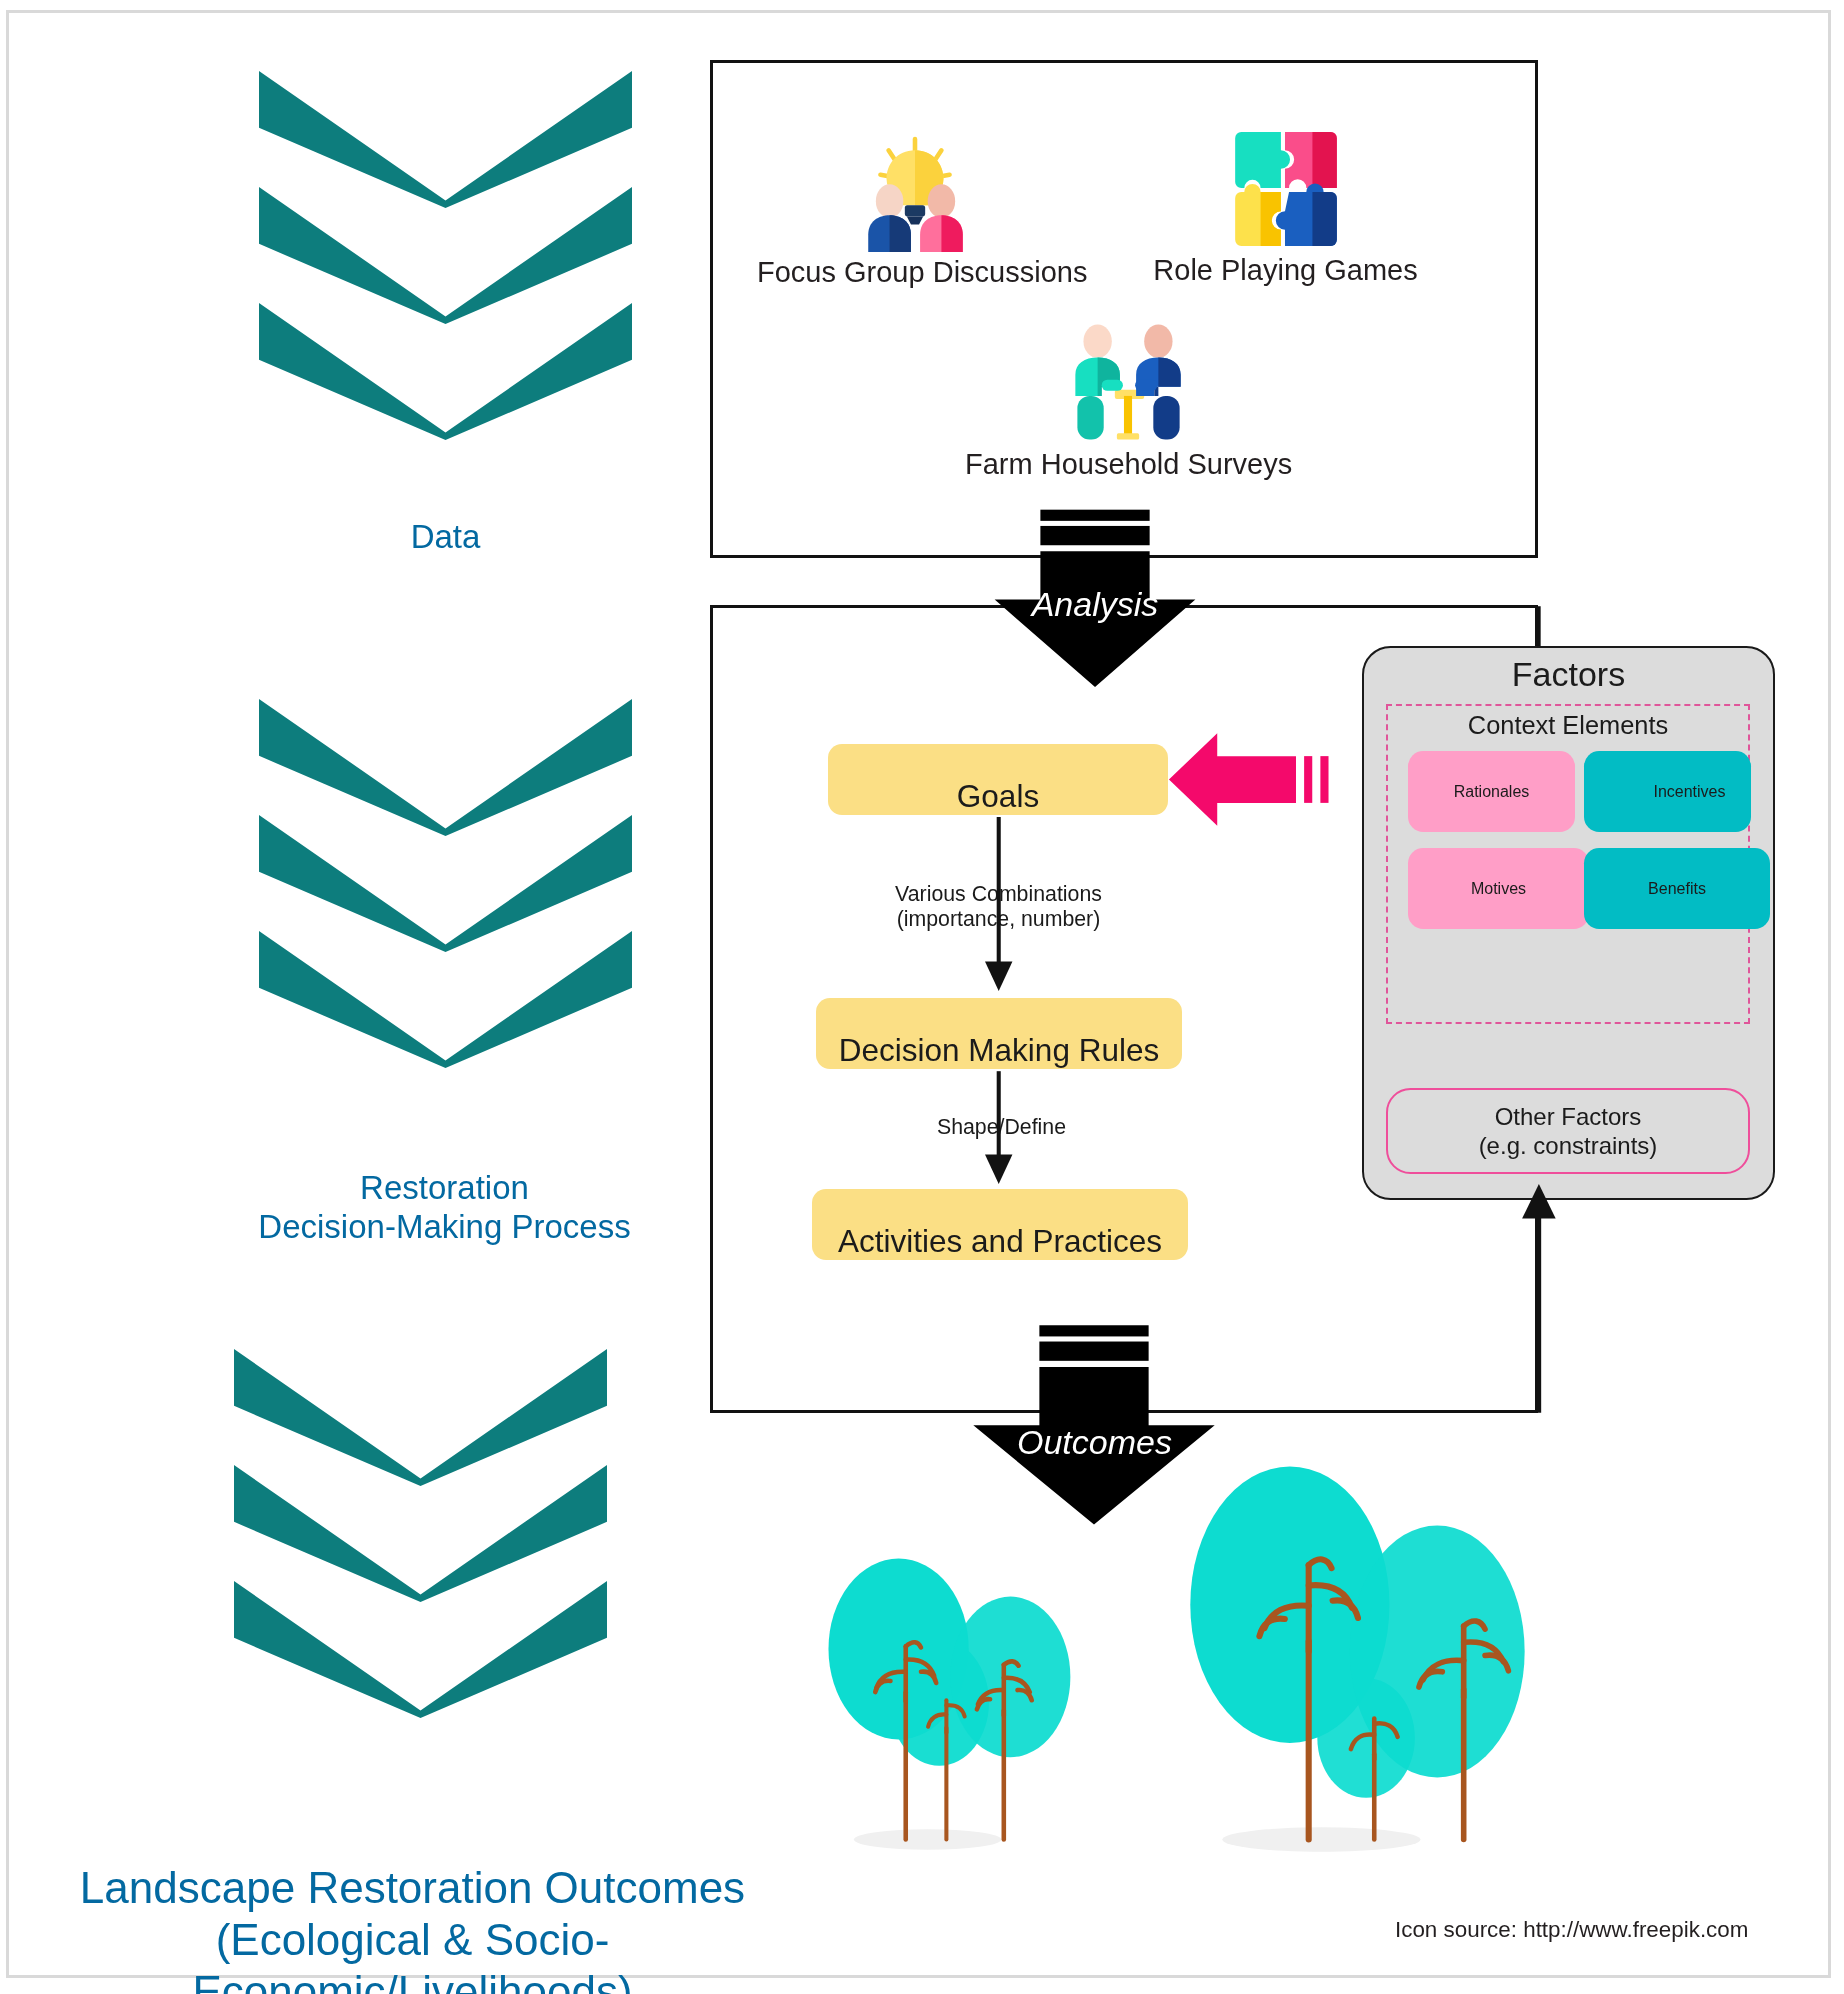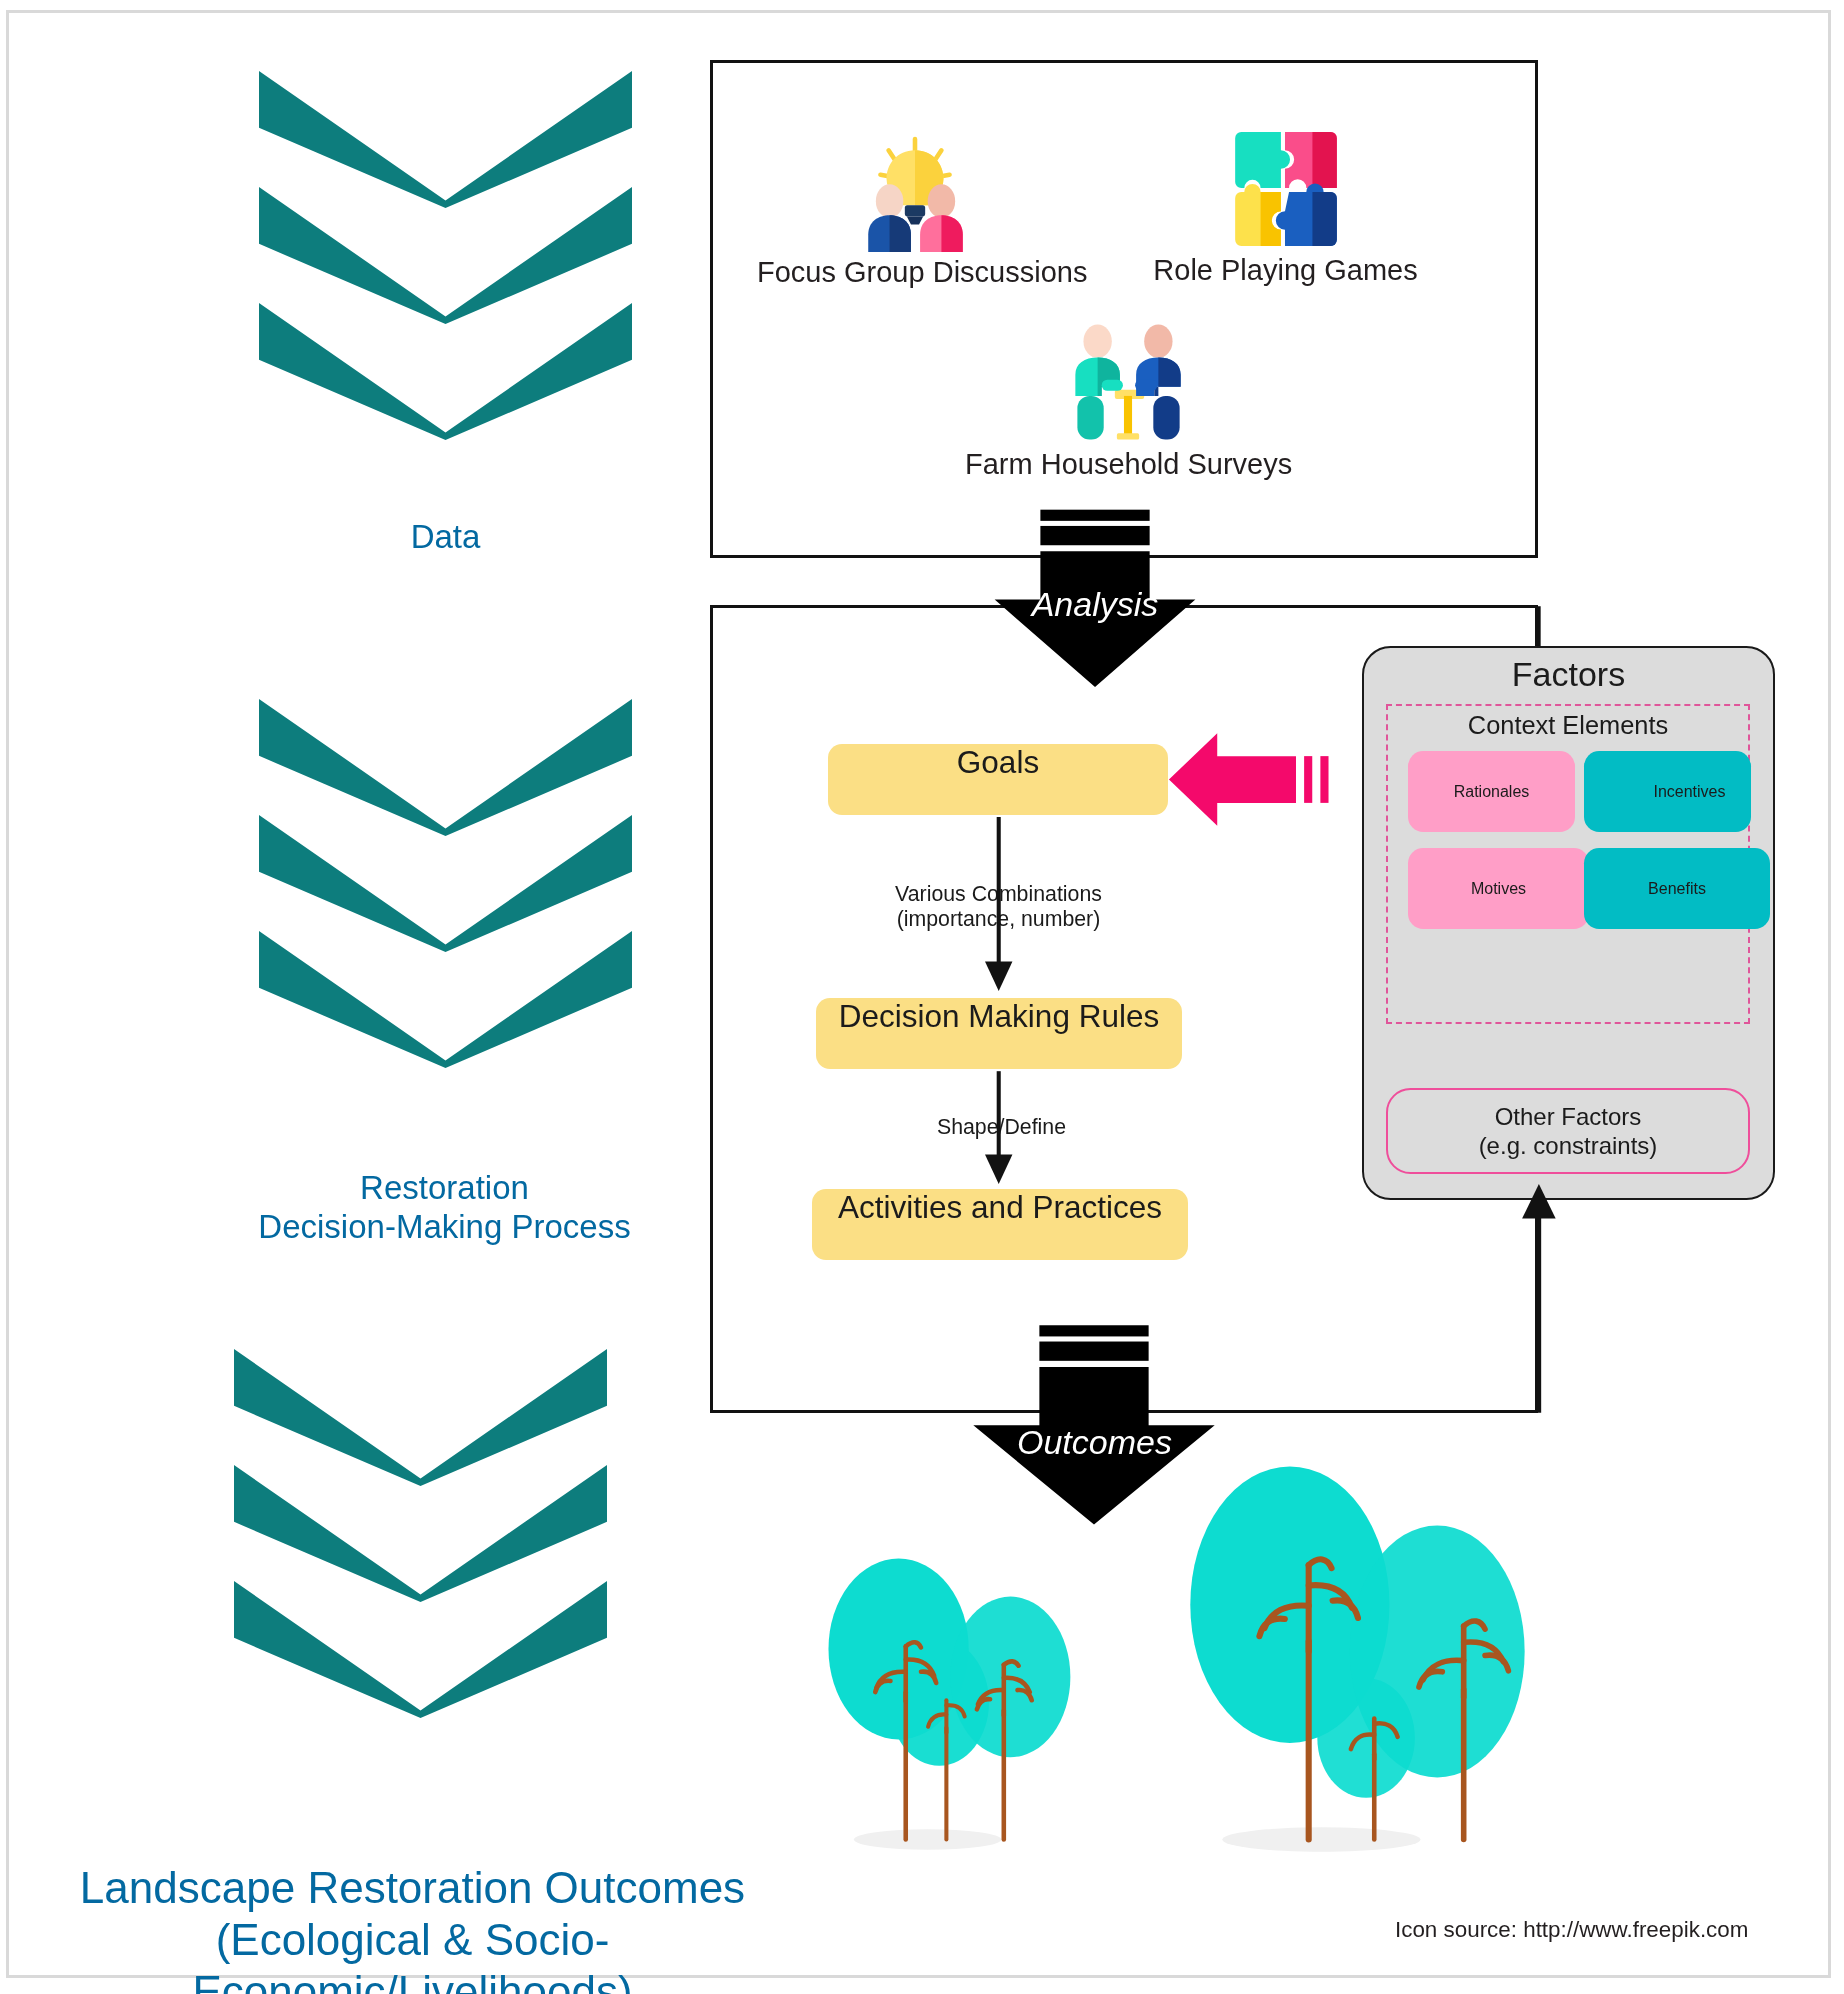--- a/index.html
+++ b/index.html
@@ -63,21 +63,21 @@
     margin-top: 4.1px;
     white-space: nowrap;
   }
 
   
   .ybox {
     position: absolute;
     background: #fbdf85;
     border-radius: 14px;
     display: flex;
-    align-items: flex-start;
+    align-items: flex-end;
     justify-content: center;
     color: #1b1b1b;
     font-size: 31.5px;
     font-family: "Liberation Sans", sans-serif;
     box-sizing: border-box;
   }
 
   .edge-label {
     position: absolute;
     text-align: center;

